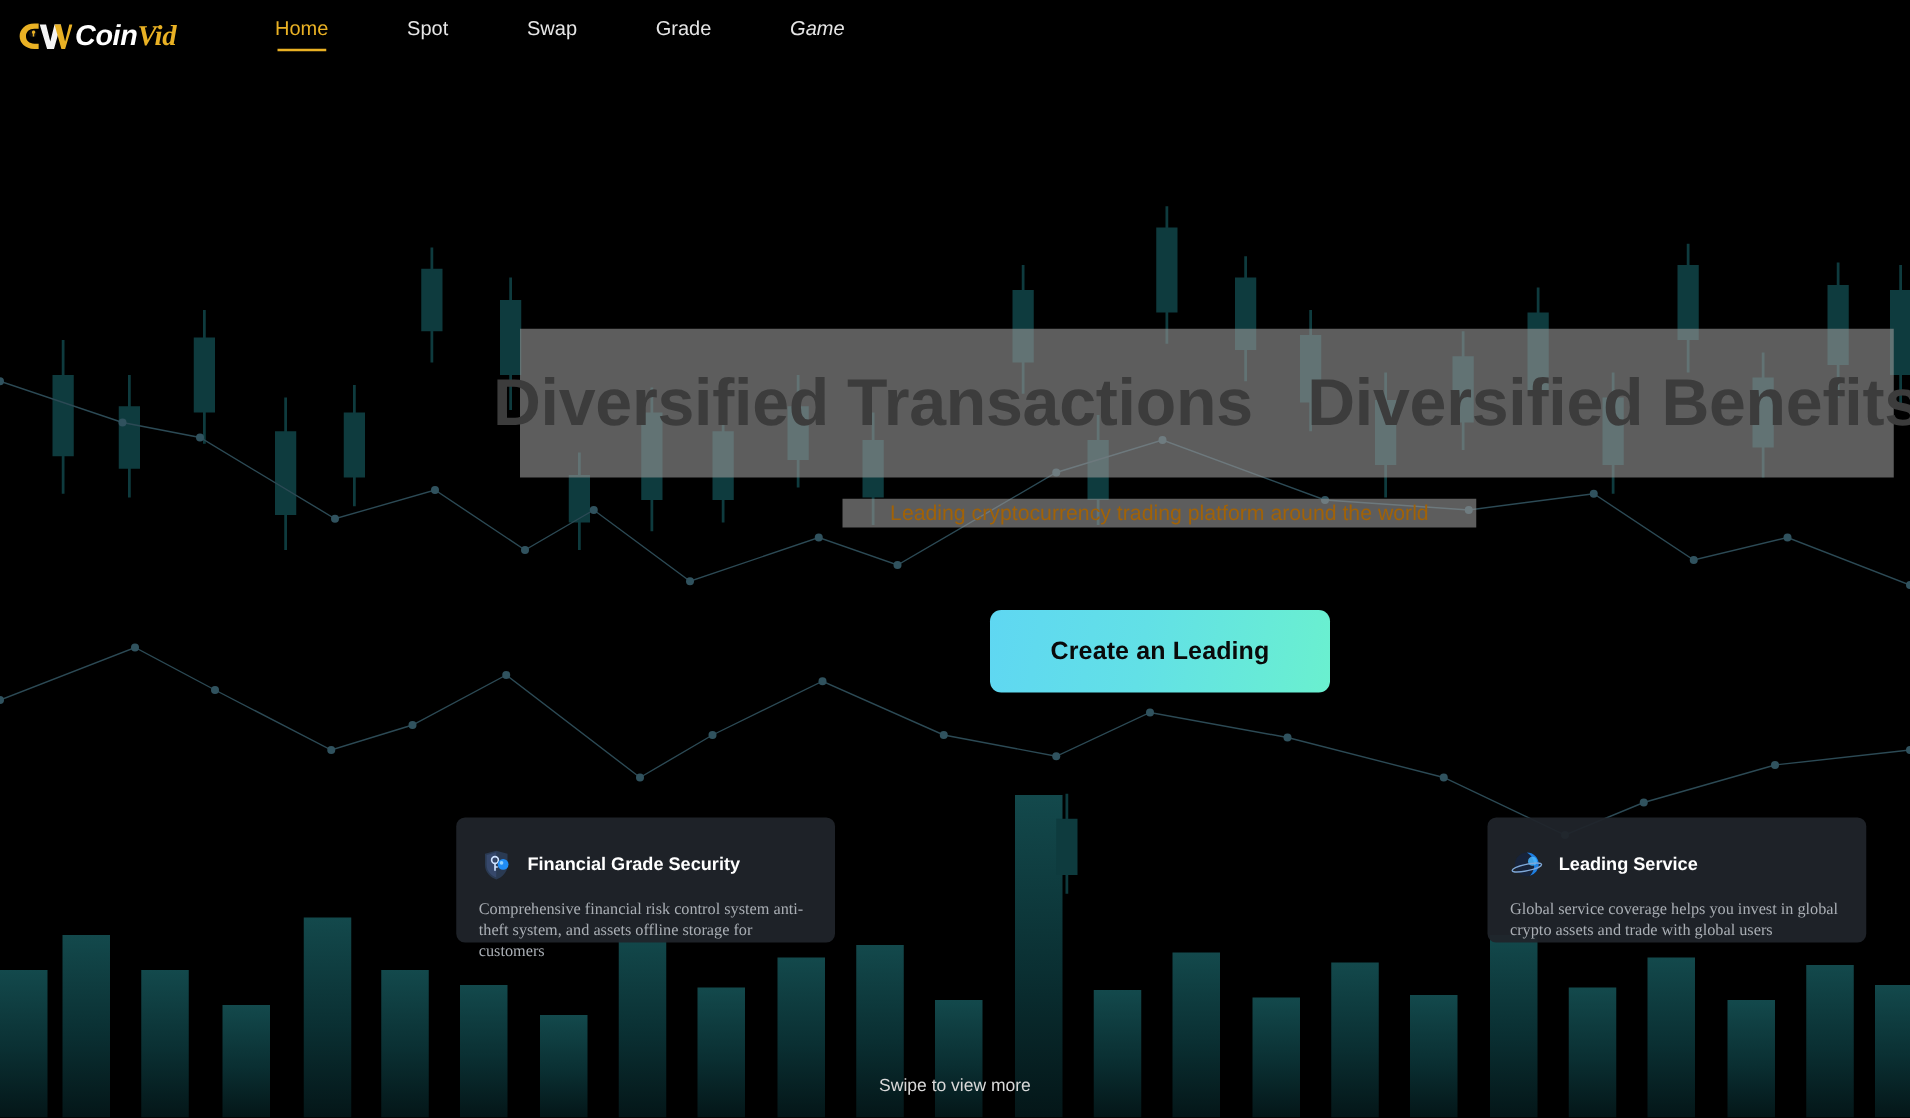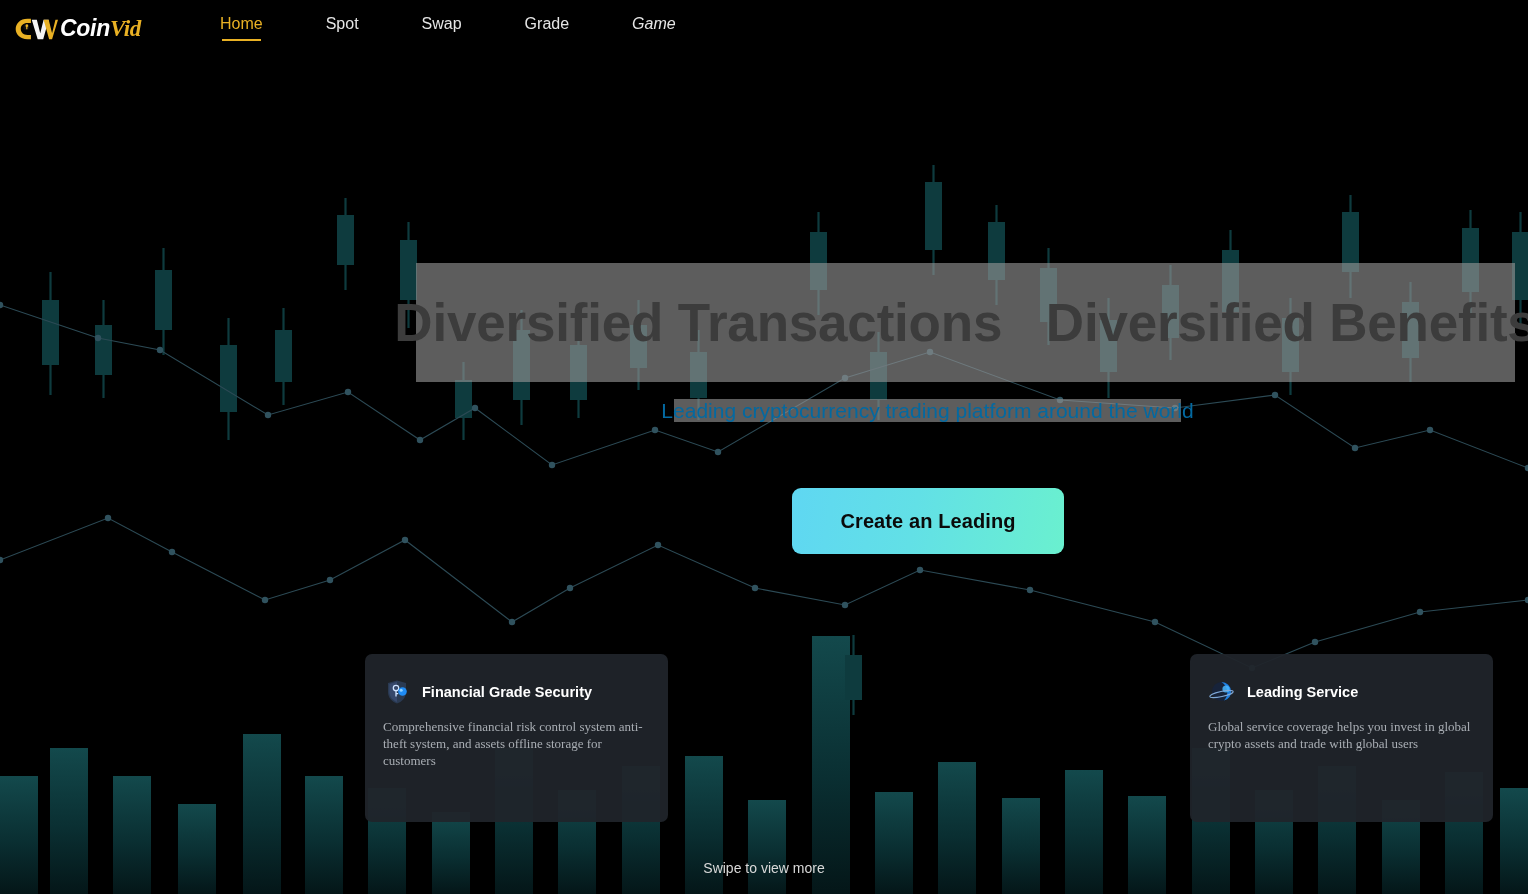--- a/index.html
+++ b/index.html
@@ -57,39 +57,39 @@
     letter-spacing:-0.2px; white-space:pre; line-height:1;
     text-align:center;
   }
 
   #hero-sub-wrap {
     position:absolute; left:674px; top:399px; width:507px; height:23px;
     background:rgba(150,150,150,0.62);
     display:flex; align-items:center; justify-content:center;
   }
   #hero-sub {
-    font-size:21px; color:#0369a1; white-space:nowrap; line-height:1;
+    font-size:17px; color:#a16207; white-space:nowrap; line-height:1;
   }
 
   #cta-btn {
     position:absolute; left:792px; top:488px; width:272px; height:66px;
     border:none; border-radius:9px;
     background:linear-gradient(100deg,#5fd7f2 0%,#62e0e6 45%,#6af0cf 100%);
     color:#0a0a0a; font-size:20px; font-weight:bold;
     font-family:"Liberation Sans", sans-serif;
     cursor:pointer; letter-spacing:0.1px;
   }
 
   
   #cards {
     position:absolute; left:365px; top:654px; width:1128px; height:132px;
     display:flex; justify-content:space-between; z-index:22;
   }
   .card {
-    width:303px; height:168px;
+    width:303px; height:100px;
     background:rgba(32,36,42,0.94);
     border-radius:7px;
     padding:26px 18px 0 18px;
   }
   .card-head { display:flex; align-items:center; height:24px; }
   .card-icon { width:28px; height:28px; flex:0 0 28px; margin-right:11px; }
   .card-title {
     font-size:14.5px; font-weight:bold; color:#ffffff;
     line-height:1; white-space:nowrap;
   }

